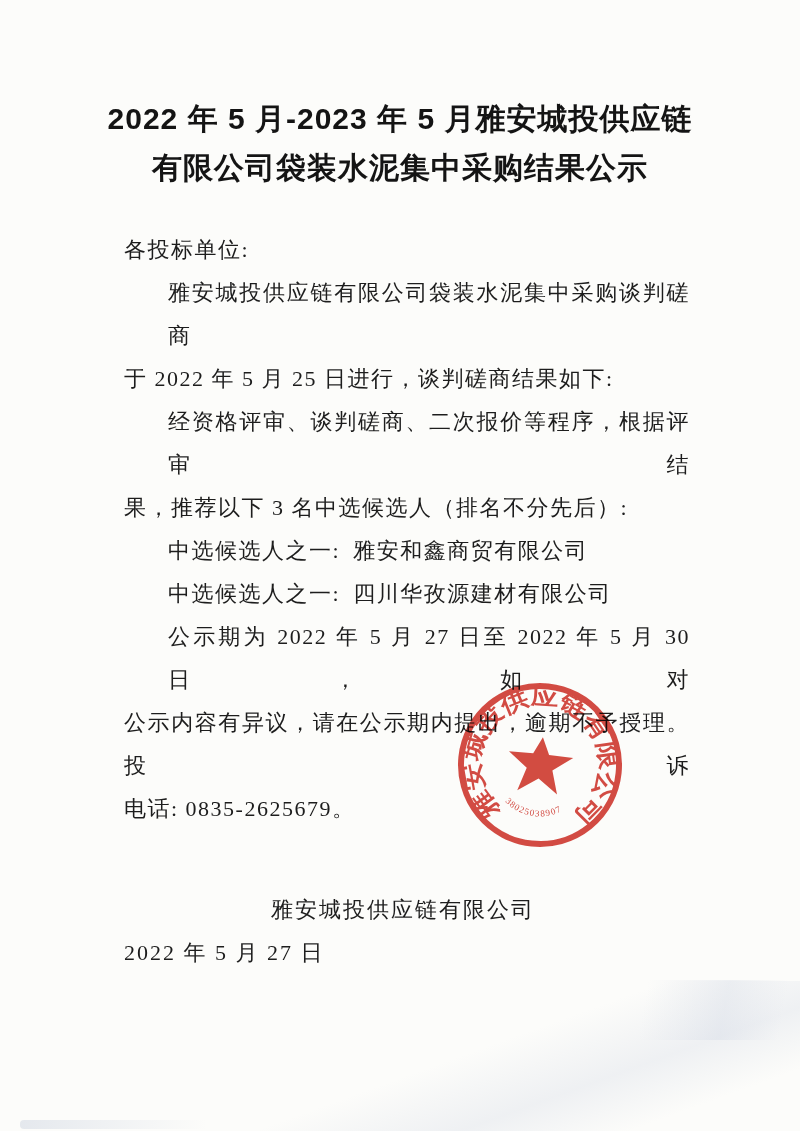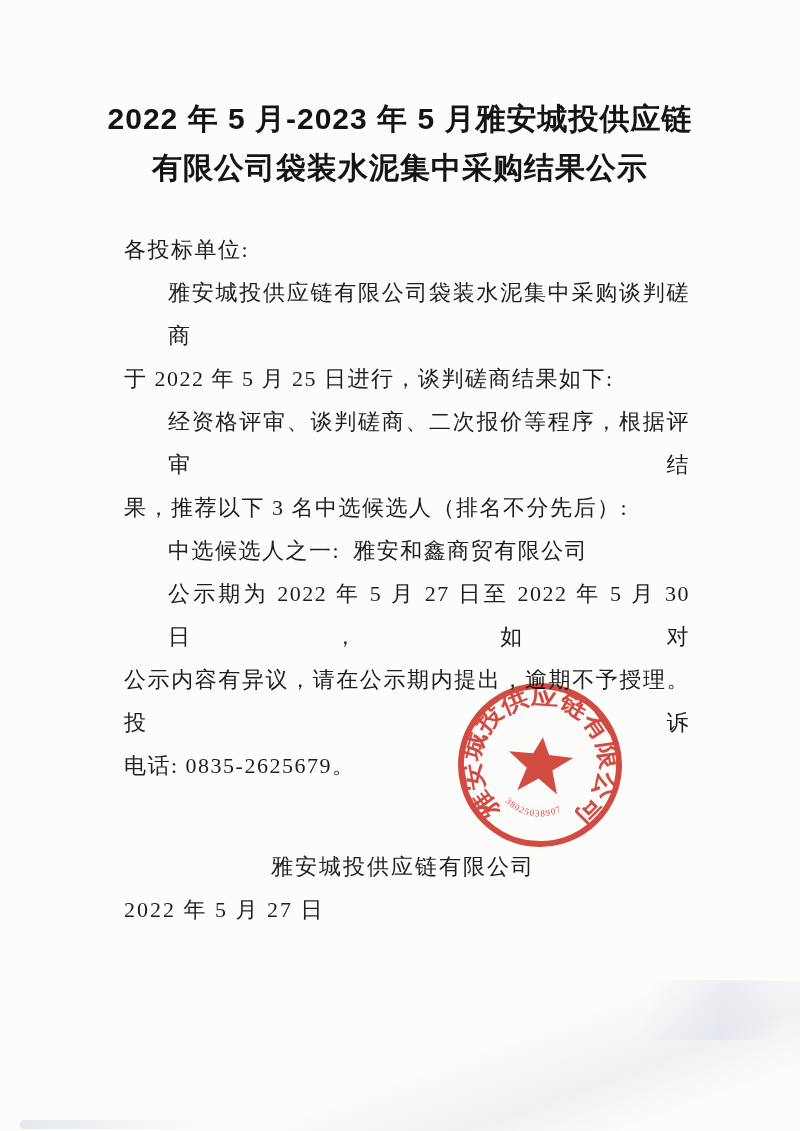--- a/index.html
+++ b/index.html
@@ -97,20 +97,23 @@
 
     <div class="line indent fill">雅安城投供应链有限公司袋装水泥集中采购谈判磋商</div>
     <div class="line">于 2022 年 5 月 25 日进行，谈判磋商结果如下:</div>
 
     <div class="line indent fill">经资格评审、谈判磋商、二次报价等程序，根据评审结</div>
     <div class="line">果，推荐以下 3 名中选候选人（排名不分先后）:</div>
 
     <div class="line indent">
       <span class="cand-label">中选候选人之一:</span><span>雅安和鑫商贸有限公司</span>
     </div>
+    <div class="line indent">
+      <span class="cand-label">中选候选人之一:</span><span>四川华孜源建材有限公司</span>
+    </div>
 
     <div class="line indent fill">公示期为 2022 年 5 月 27 日至 2022 年 5 月 30 日，如对</div>
     <div class="line fill">公示内容有异议，请在公示期内提出，逾期不予授理。投诉</div>
     <div class="line">电话: 0835-2625679。</div>
 
     <div class="signature">
       <div class="sig-company">雅安城投供应链有限公司</div>
       <div class="sig-date">2022 年 5 月 27 日</div>
     </div>
   </div>

